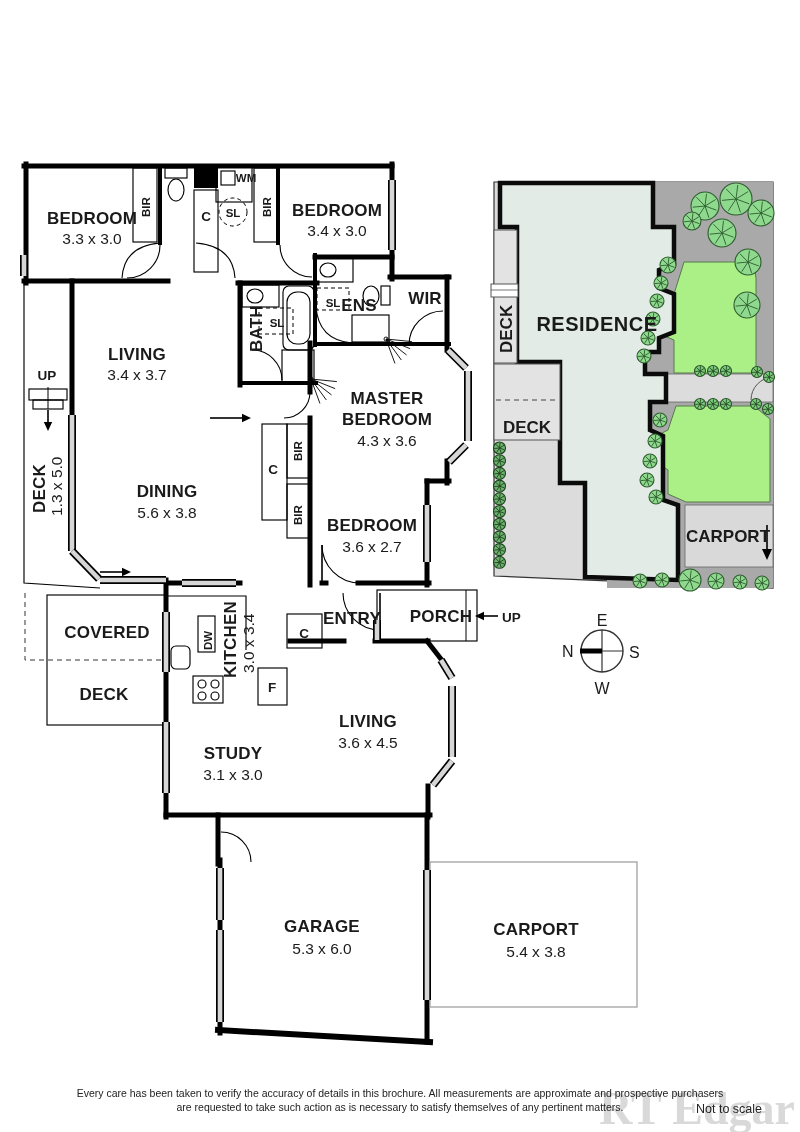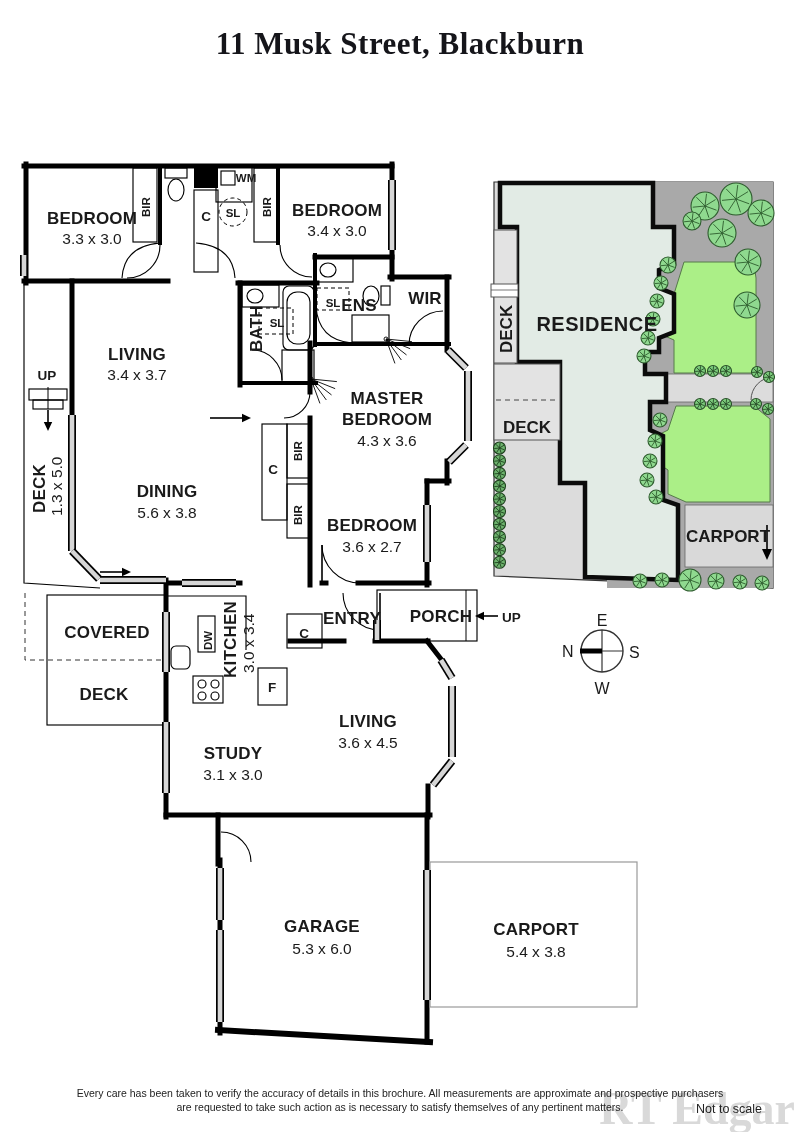--- a/index.html
+++ b/index.html
@@ -18,21 +18,20 @@
   .compass-letter{font-size:16px;font-weight:500;}
   .footer-text{font-size:10.5px;fill:#222;}
   .scale-text{font-size:12.5px;fill:#222;}
   .watermark{font-family:"Liberation Serif",serif;font-size:46px;fill:#d9d9d9;font-weight:bold;}
   .mid{text-anchor:middle;}
 </style>
 </head>
 <body>
 
 <div id="page">
-  <div id="page-title">11 Musk Street, Blackburn</div>
 
   <svg id="plan" width="800" height="1132" viewBox="0 0 800 1132" xmlns="http://www.w3.org/2000/svg">
 
     <g id="g-site">
         <polygon points="494,182 773,182 773,588 494,576" fill="#dcdcdc" stroke="#333" stroke-width="1.2"></polygon>
         <rect x="640" y="182" width="133" height="406" fill="#a9a9a9"></rect>
         <rect x="607" y="566" width="166" height="22" fill="#a9a9a9"></rect>
         <rect x="648" y="374" width="125" height="28" fill="#dcdcdc" stroke="#666" stroke-width="0.8"></rect>
         <path d="M684,262 L740,262 Q756,262 756,278 L756,373 L674,373 L674,340 L660,334 L660,300 L674,294 Z" fill="#abef87" stroke="#567a4a" stroke-width="1"></path>
         <path d="M676,406 L754,406 L770,419 L770,502 L686,502 L668,494 L668,470 L656,462 L656,436 L668,430 Z" fill="#abef87" stroke="#567a4a" stroke-width="1"></path>

